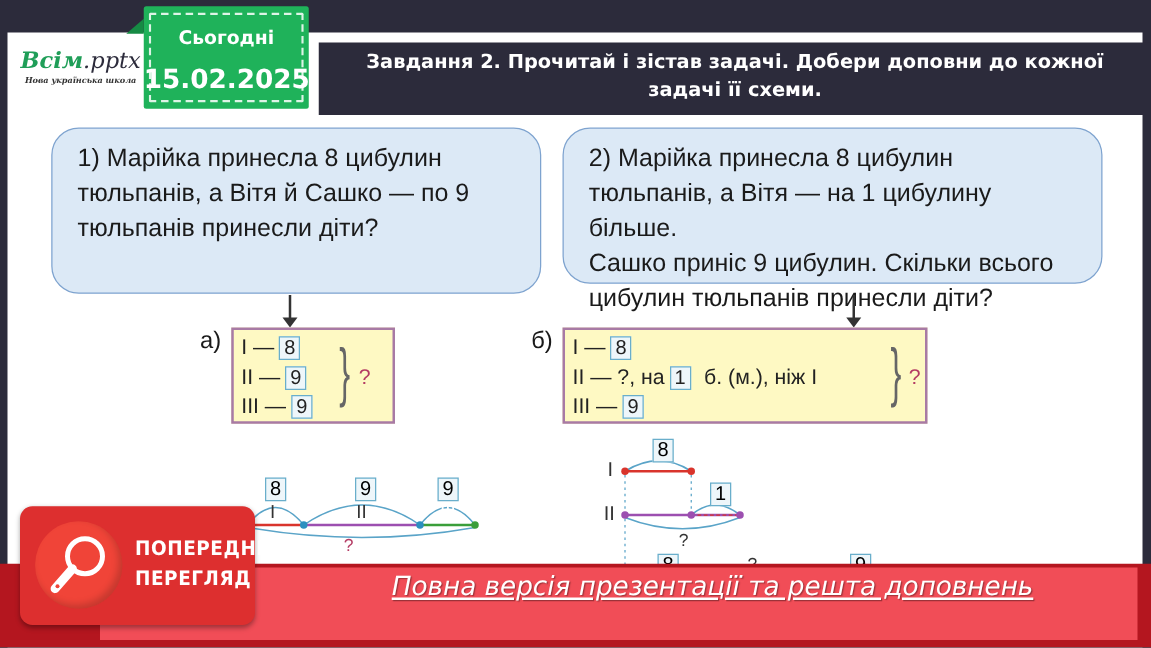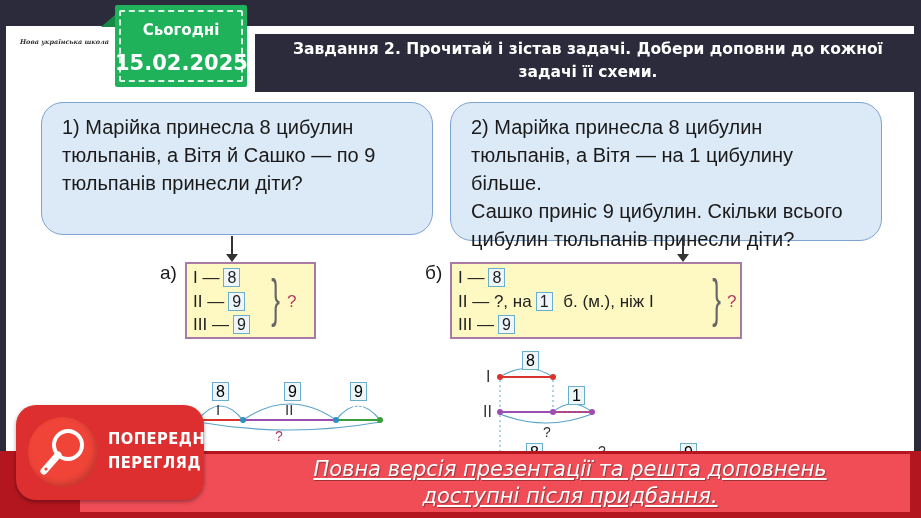--- a/index.html
+++ b/index.html
@@ -22,21 +22,21 @@
   .date-badge .lbl { position: absolute; left: 0; right: 0; text-align: center; color: #fff; font-weight: bold; font-family: "DejaVu Sans", sans-serif; }
   .date-badge .lbl1 { top: 16px; font-size: 15px; }
   .date-badge .lbl2 { top: 46px; font-size: 21px; }
 
   
   .task-header { position: absolute; left: 255px; top: 34px; width: 666px; height: 58px; background: #2c2b3b; color: #fff; text-align: center; font-weight: bold; font-size: 15.5px; line-height: 23px; padding: 4px 20px 0 20px; font-family: "DejaVu Sans", sans-serif; }
 
   
   .problem { position: absolute; background: #dce9f6; border: 1px solid #7ea3cf; border-radius: 22px; color: #1a1a1a; font-size: 20px; line-height: 28px; padding: 10px 14px 0 20px; font-family: "Liberation Sans", sans-serif; }
   .problem-1 { left: 41px; top: 102px; width: 392px; height: 133px; }
-  .problem-2 { left: 450px; top: 102px; width: 432px; height: 139px; }
+  .problem-2 { left: 450px; top: 102px; width: 432px; height: 125px; }
 
   .arrow-down { position: absolute; width: 2px; background: #333; }
   .arrow-down::after { content: ""; position: absolute; left: -5px; bottom: -6px; border-left: 6px solid transparent; border-right: 6px solid transparent; border-top: 8px solid #333; }
 
   
   .scheme-label { position: absolute; font-size: 19px; color: #1a1a1a; }
   .scheme { position: absolute; border: 2px solid #a87aa5; background: #fef9c3; }
   .scheme-a { left: 185px; top: 262px; width: 131px; height: 77px; }
   .scheme-b { left: 450px; top: 262px; width: 292px; height: 77px; }
   .row { position: absolute; left: 6px; font-size: 17px; color: #222; white-space: nowrap; }
@@ -45,31 +45,32 @@
   .qmark { position: absolute; color: #b43b64; font-size: 17px; }
 
   
   svg.diag { position: absolute; left: 0; top: 0; overflow: visible; }
 
   
   .bottom-bar { position: absolute; left: 0; top: 451px; width: 921px; height: 67px; background: #b4161f; }
   .bottom-bar-inner { position: absolute; left: 80px; top: 454px; width: 830px; height: 58px; background: #f4505a; opacity: 0.96; }
   .bottom-text { position: absolute; left: 250px; top: 456px; width: 640px; text-align: center; color: #fff; font-style: italic; font-size: 21px; line-height: 27px; text-shadow: 1px 1px 1px rgba(0,0,0,0.35); font-family: "DejaVu Sans", sans-serif; text-decoration: underline; }
 
-  .preview-badge { position: absolute; left: 16px; top: 405px; width: 188px; height: 95px; background: #dd2f2f; border-radius: 20px; box-shadow: 0 2px 4px rgba(0,0,0,0.35); }
+  .preview-badge { position: absolute; left: 16px; top: 405px; width: 188px; height: 95px; background: #dd2f2f; border-radius: 10px; box-shadow: 0 2px 4px rgba(0,0,0,0.35); }
   .preview-circle { position: absolute; left: 12px; top: 12px; width: 70px; height: 70px; border-radius: 50%; background: #f04438; box-shadow: inset -3px -3px 6px rgba(0,0,0,0.18); }
   .preview-text { position: absolute; left: 92px; top: 22px; color: #fff; font-weight: bold; font-size: 16px; line-height: 24px; letter-spacing: 0.5px; font-family: "DejaVu Sans", sans-serif; transform: scaleX(0.92); transform-origin: left; }
 </style>
 </head>
 <body>
 
 <div class="slide">
   <div class="canvas"></div>
 
   <div class="logo">
+    <div class="logo-main"><span>Всім</span><span class="pptx">.pptx</span></div>
     <div class="logo-sub">Нова українська школа</div>
   </div>
 
   <div class="date-badge">
     <div class="dash"></div>
     <div class="lbl lbl1">Сьогодні</div>
     <div class="lbl lbl2">15.02.2025</div>
   </div>
 
   <div class="task-header">Завдання 2. Прочитай і зістав задачі. Добери доповни до кожної задачі її схеми.</div>
@@ -149,21 +150,20 @@
   <span class="nbox" style="position:absolute; left:564px; top:386px;">1</span>
   <span style="position:absolute; left:543px; top:424px; font-size:14px; color:#333;">?</span>
   <span class="nbox" style="position:absolute; left:522px; top:443px;">8</span>
   <span style="position:absolute; left:598px; top:443px; font-size:14px; color:#333;">?</span>
   <span class="nbox" style="position:absolute; left:676px; top:443px;">9</span>
 
   <div class="bottom-bar"></div>
   <div class="bottom-bar-inner"></div>
   <div class="bottom-text">
     <div>Повна версія презентації та решта доповнень</div>
-    <div>доступні після придбання.</div>
   </div>
 
   <div class="preview-badge">
     <div class="preview-circle">
       <svg width="70" height="70" viewBox="0 0 70 70">
         <circle cx="40" cy="28" r="14" fill="none" stroke="#fff" stroke-width="4"></circle>
         <line x1="30" y1="38" x2="16" y2="54" stroke="#fff" stroke-width="7" stroke-linecap="round"></line>
         <circle cx="18" cy="52" r="1.6" fill="#f04438"></circle>
       </svg>
     </div>

